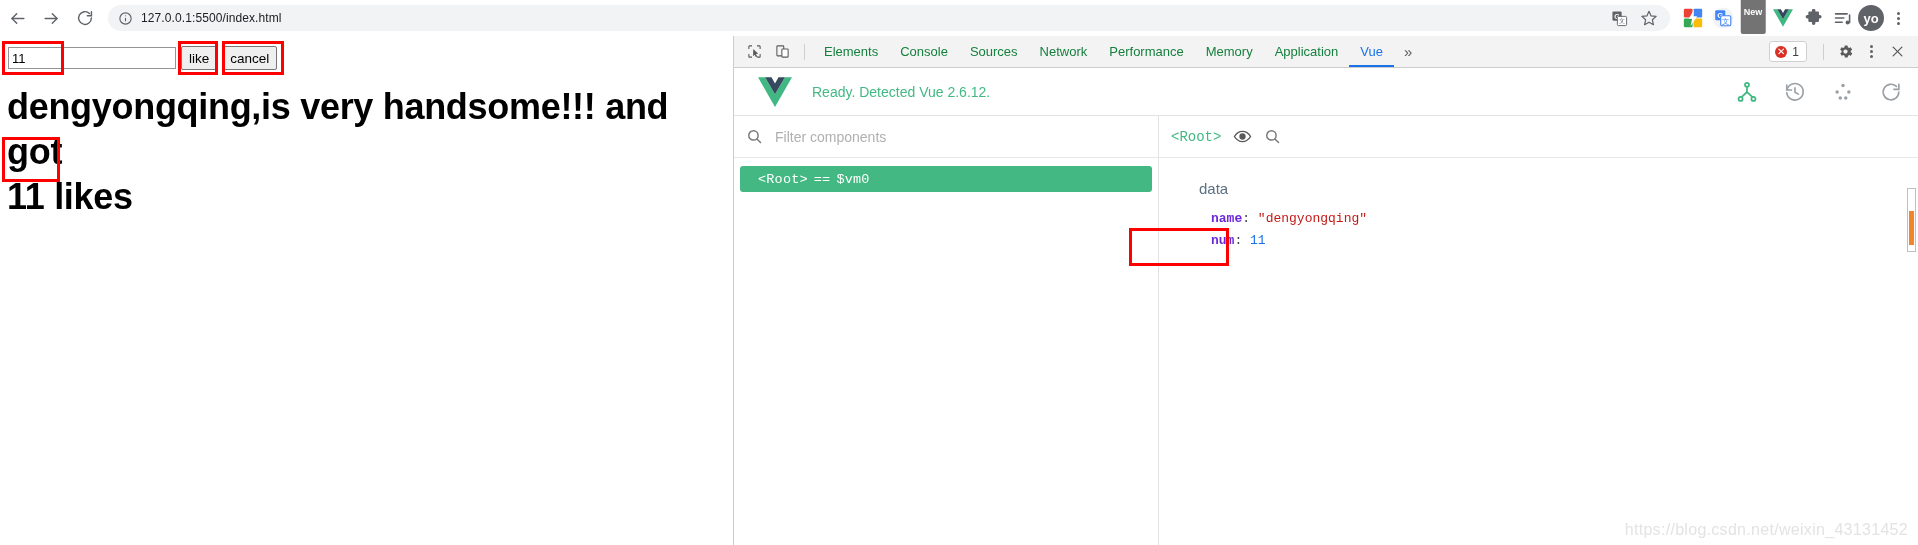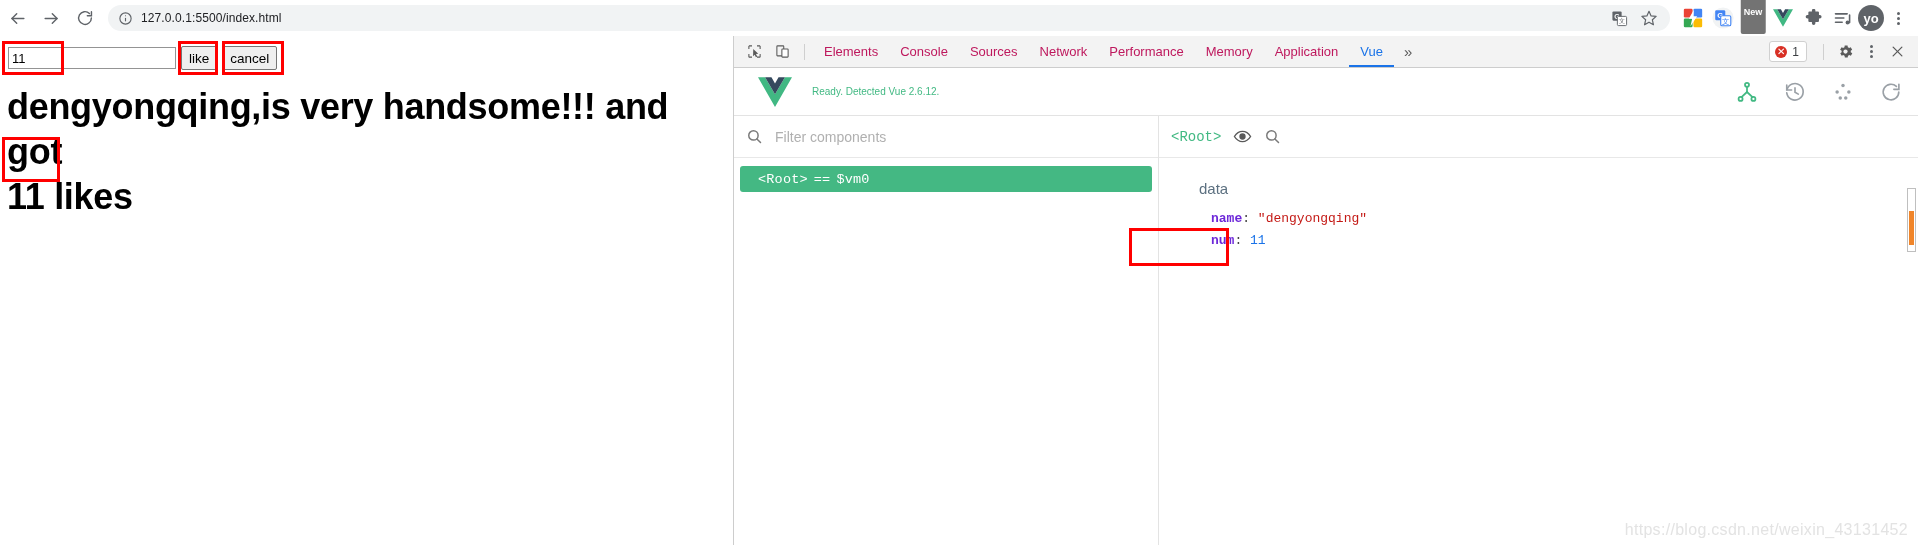--- a/index.html
+++ b/index.html
@@ -139,21 +139,21 @@
     width: 28px; height: 26px;
     display: flex; align-items: center; justify-content: center;
     color: #5a5a5a;
     flex: none;
   }
   .dt-sep {
     width: 1px; height: 16px; background: #cfcfcf; margin: 0 8px; flex: none;
   }
   .dt-tab {
     font-size: 13px;
-    color: #be185d;
+    color: #15803d;
     padding: 0 11px;
     height: 31px;
     display: flex; align-items: center;
     white-space: nowrap;
     cursor: default;
     flex: none;
   }
   .dt-tab.active {
     color: #1a73e8;
     box-shadow: inset 0 -2px 0 #1a73e8;
@@ -185,21 +185,21 @@
   
   #vue-header {
     height: 48px;
     background: #fff;
     border-bottom: 1px solid #e3e3e3;
     display: flex; align-items: center;
     padding: 0 16px;
   }
   #vue-logo { width: 34px; height: 30px; margin-left: 8px; margin-right: 20px; flex: none; }
   #vue-status {
-    font-size: 10px;
+    font-size: 14px;
     color: #42b983;
     flex: 1 1 auto;
   }
   #vue-header-icons { display: flex; align-items: center; gap: 26px; flex: none; }
   .vue-hicon { color: #9aa0a6; display: flex; align-items: center; justify-content: center; }
   .vue-hicon.active { color: #42b983; }
 
   #vue-body { display: flex; height: calc(509px - 32px - 48px); }
   #vue-components-pane {
     width: 425px;

